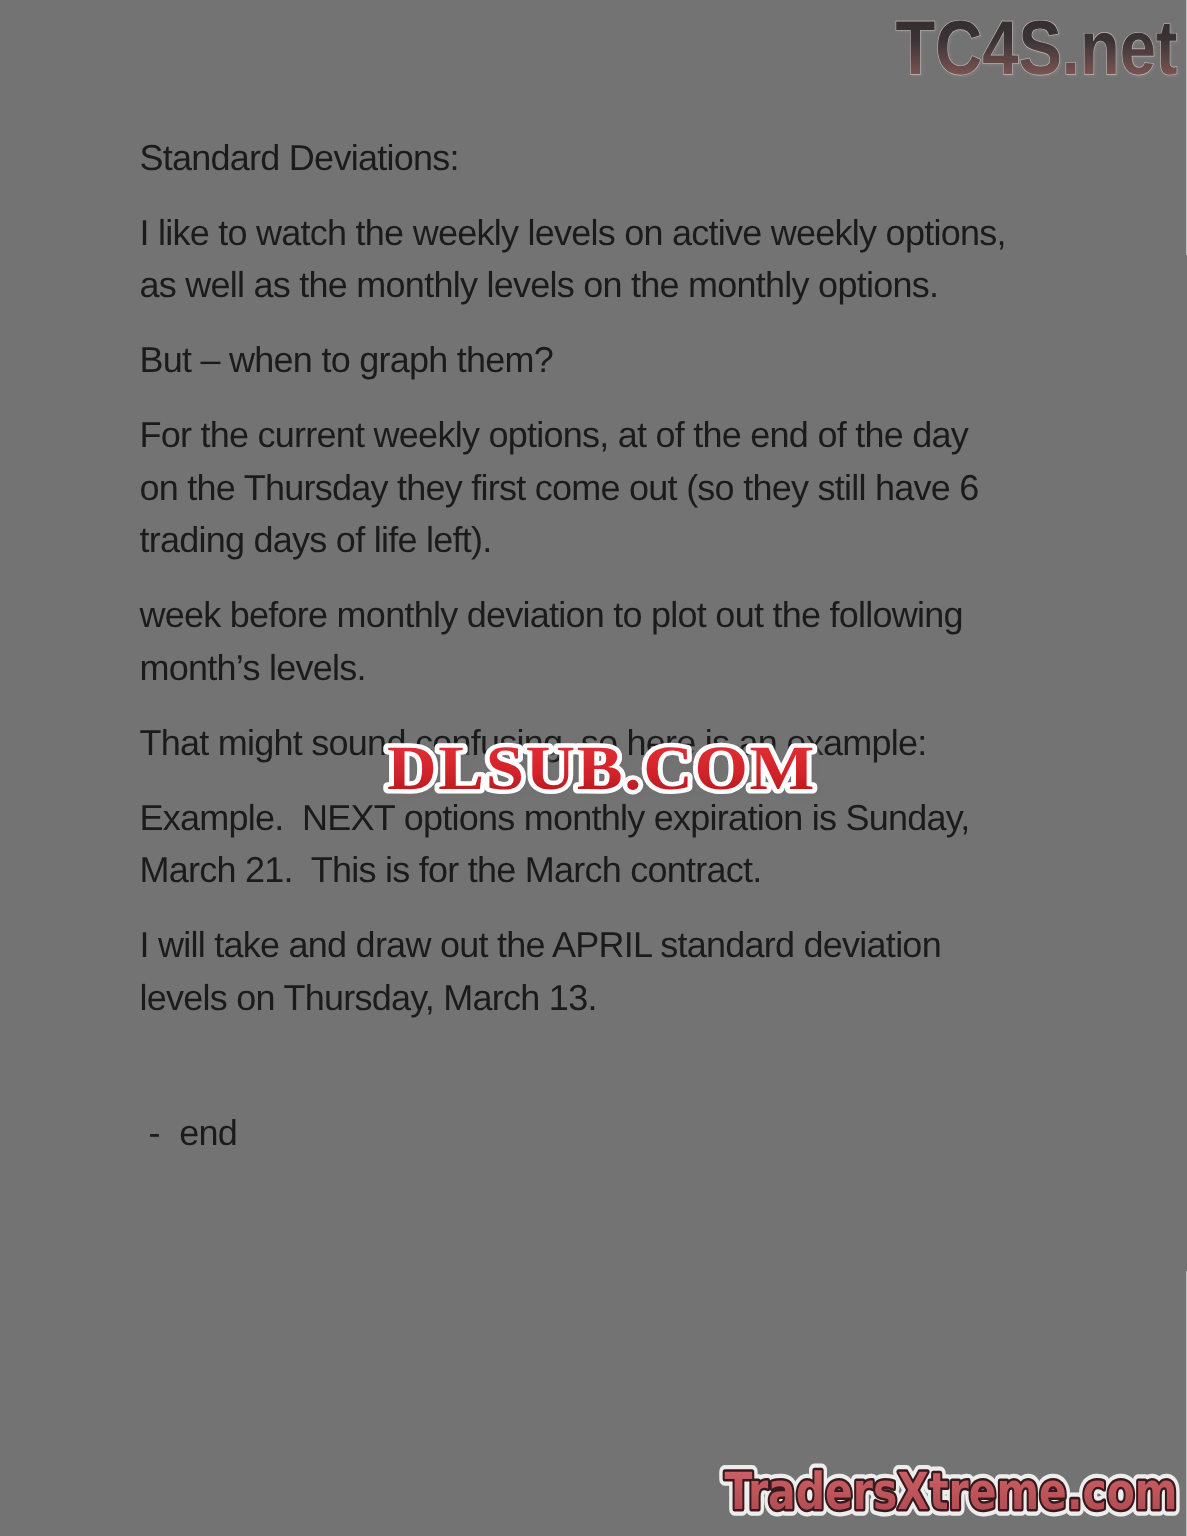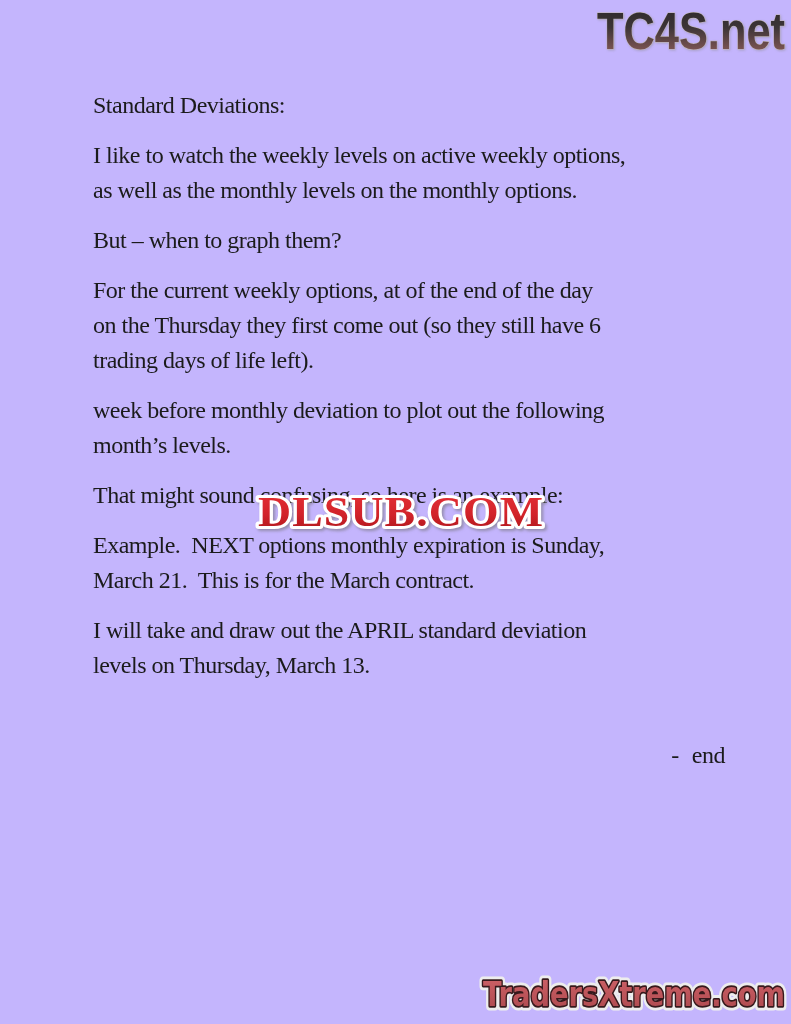--- a/index.html
+++ b/index.html
@@ -1,20 +1,20 @@
 <!DOCTYPE html>
 <html><head>
 <meta charset="utf-8">
 <style>
   html, body { margin: 0; padding: 0; background: #ffffff; }
   .page {
     position: relative;
     width: 791px;
     height: 1024px;
-    background: #c4b5fd;
+    background: #737373;
     overflow: hidden;
     font-family: "Liberation Sans", sans-serif;
   }
 
   
   .logo-top {
     position: absolute;
     top: 3px;
     right: 2px;
     width: 196px;
@@ -38,23 +38,22 @@
     width: 632px;
     color: #1b1b1b;
     font-size: 24px;
     letter-spacing: -0.5px;
   }
   .para { margin: 0 0 15px 0; }
   .line {
     display: block;
     line-height: 35px;
     white-space: pre;
-    font-family: Liberation Serif, serif;
   }
-  .end-para { margin-top: 55px; text-align: right; }
+  .end-para { margin-top: 55px; }
   .end-dash { margin-left: 6px; }
   .end-label { margin-left: 13px; }
 
   
   .wm-center {
     position: absolute;
     left: 252px;
     top: 486px;
     width: 298px;
     height: 52px;

